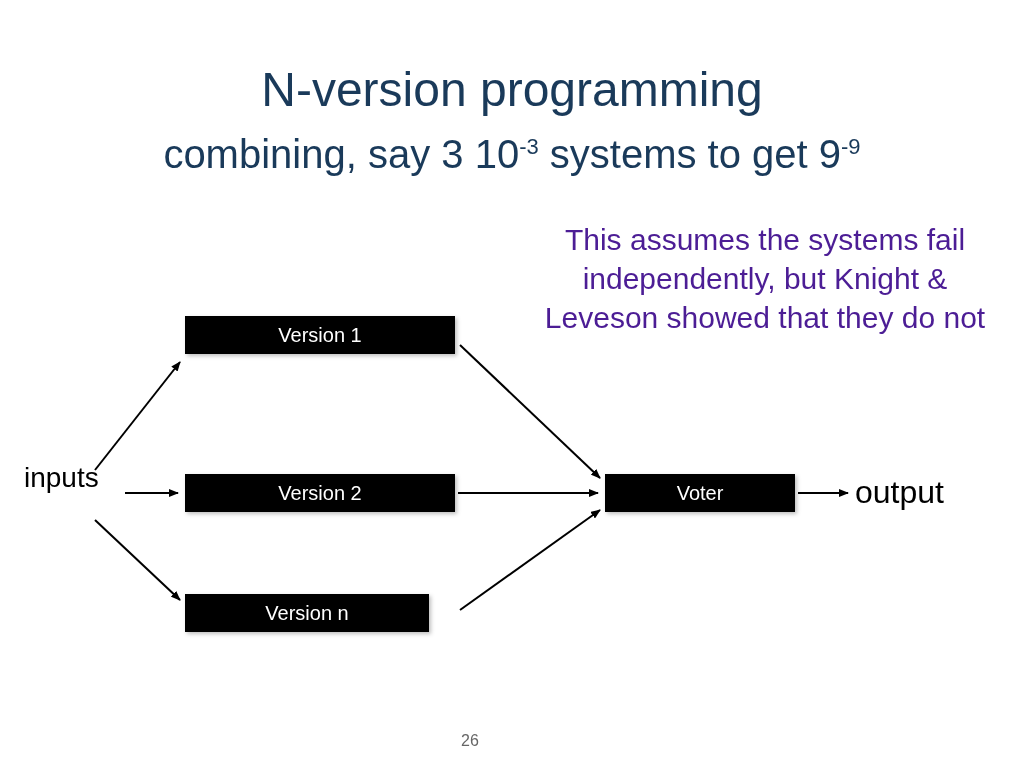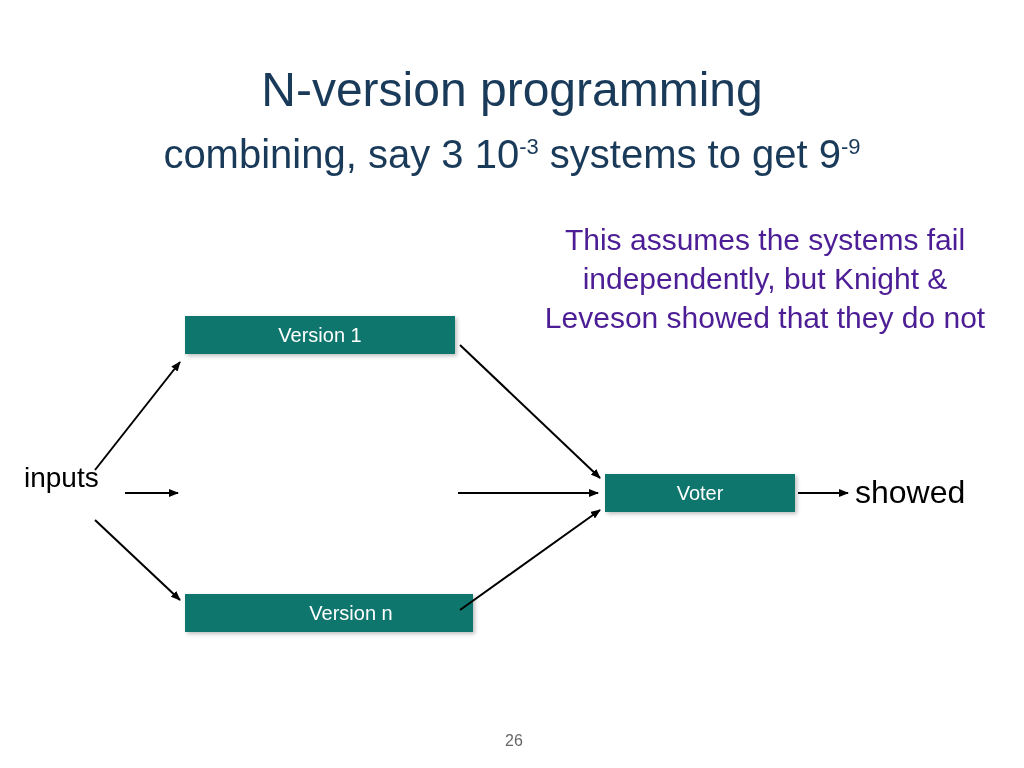--- a/index.html
+++ b/index.html
@@ -45,34 +45,34 @@
     top: 220px;
     left: 540px;
     width: 450px;
     text-align: center;
     font-size: 30px;
     line-height: 1.3;
     color: #4c1d95;
   }
   .box {
     position: absolute;
-    background: #0f766e;
+    background: #000000;
     color: #ffffff;
     text-align: center;
     font-size: 20px;
     font-weight: 400;
     display: flex;
     align-items: center;
     justify-content: center;
     box-shadow: 2px 2px 4px rgba(0,0,0,0.25);
     height: 38px;
   }
   .v1 { left: 185px; top: 316px; width: 270px; }
   .v2 { left: 185px; top: 474px; width: 270px; }
-  .vn { left: 185px; top: 594px; width: 244px; padding-left: 44px; }
+  .vn { left: 185px; top: 594px; width: 244px; }
   .voter { left: 605px; top: 474px; width: 190px; text-align: right; }
   .inputs-label {
     position: absolute;
     left: 24px;
     top: 462px;
     font-size: 28px;
     color: #000000;
   }
   .output-label {
     position: absolute;
@@ -82,21 +82,20 @@
     color: #000000;
   }
   .pagenum {
     position: absolute;
     bottom: 18px;
     left: 0;
     width: 940px;
     text-align: center;
     font-size: 16px;
     color: #666666;
-    margin-left: 44px;
   }
   svg.arrows {
     position: absolute;
     left: 0;
     top: 0;
     width: 1024px;
     height: 768px;
     pointer-events: none;
   }
 </style>
@@ -107,25 +106,26 @@
 
   <div class="title">N-version programming</div>
 
   <div class="subtitle">
     <span>combining, say 3 10</span><sup>-3</sup><span> systems to get 9</span><sup>-9</sup>
   </div>
 
   <div class="note">This assumes the systems fail independently, but Knight &amp; Leveson showed that they do not</div>
 
   <div class="box v1">Version 1</div>
+  <div class="box v2">Version 2</div>
   <div class="box vn">Version n</div>
   <div class="box voter">Voter</div>
 
   <div class="inputs-label">inputs</div>
-  <div class="output-label">showed</div>
+  <div class="output-label">output</div>
 
   <svg class="arrows">
     <defs>
       <marker id="arrowhead" markerWidth="10" markerHeight="8" refX="9" refY="4" orient="auto" markerUnits="userSpaceOnUse">
         <path d="M0,0 L10,4 L0,8 Z" fill="#000000"></path>
       </marker>
     </defs>
 
     <line x1="95" y1="470" x2="180" y2="362" stroke="#000" stroke-width="2" marker-end="url(#arrowhead)"></line>
 

